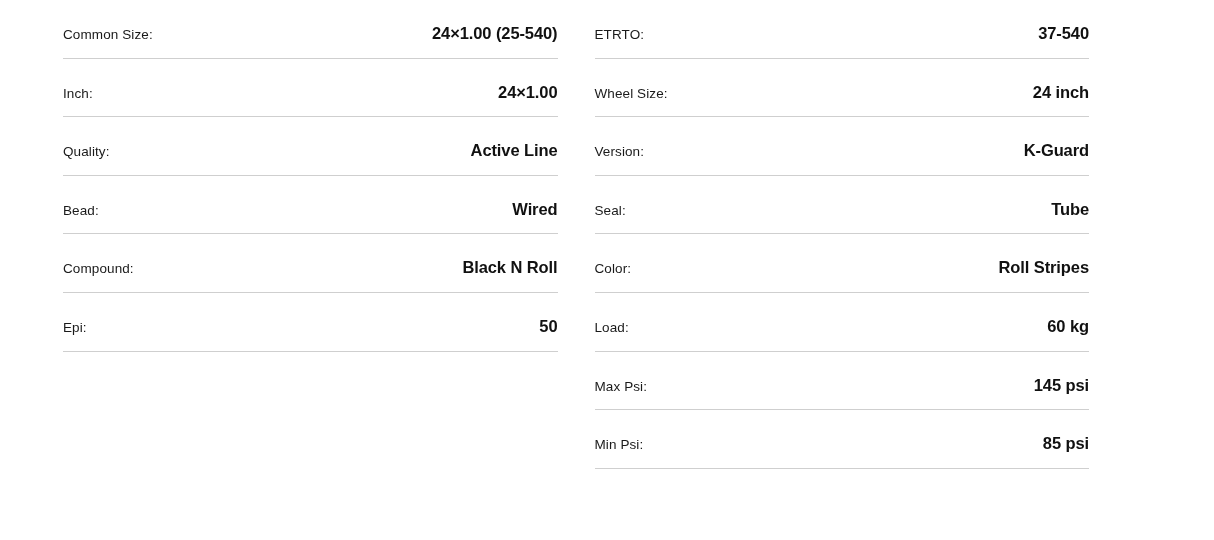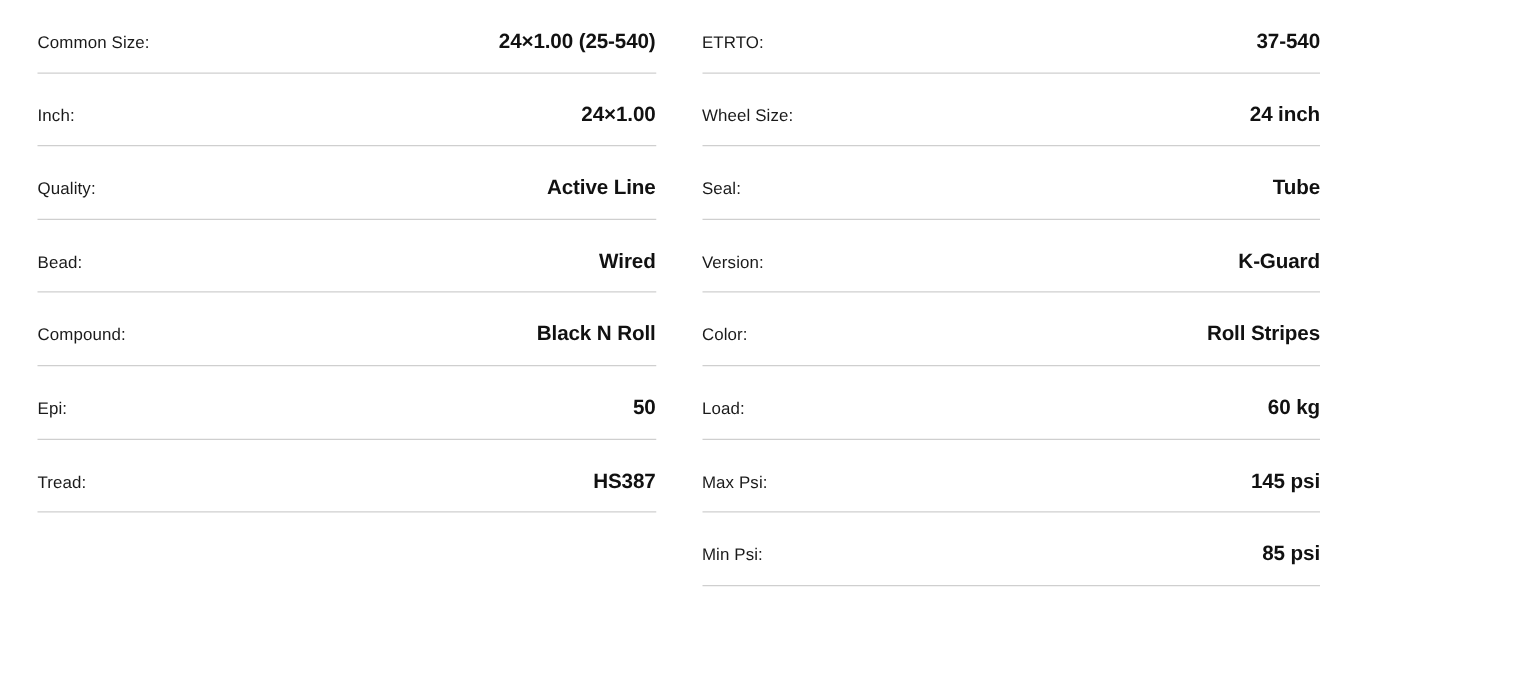--- a/index.html
+++ b/index.html
@@ -13,20 +13,21 @@
     font-family: "Liberation Sans", sans-serif;
     color: #1a1a1a;
     overflow: hidden;
   }
   .spec-sheet {
     display: flex;
     width: 1086px;
     box-sizing: border-box;
     padding: 0 30px;
     gap: 37px;
+    margin-left: 33px;
   }
   .spec-column {
     flex: 1 1 0;
     min-width: 0;
   }
   .spec-row {
     display: flex;
     align-items: baseline;
     justify-content: space-between;
     border-bottom: 1px solid #cfcfcf;
@@ -88,47 +89,43 @@
       <span class="spec-value">Black N Roll</span>
     </div>
 
     <div class="spec-row">
       <span class="spec-label">Epi:</span>
       <span class="spec-value">50</span>
     </div>
 
 
 
-    <div class="spec-row">
-      <span class="spec-label">Tread:</span>
-      <span class="spec-value">HS387</span>
-    </div>
 
   </div>
 
   <div class="spec-column">
 
     <div class="spec-row">
       <span class="spec-label">ETRTO:</span>
       <span class="spec-value">37-540</span>
     </div>
 
     <div class="spec-row">
       <span class="spec-label">Wheel Size:</span>
       <span class="spec-value">24 inch</span>
     </div>
 
     <div class="spec-row">
-      <span class="spec-label">Seal:</span>
-      <span class="spec-value">Tube</span>
+      <span class="spec-label">Version:</span>
+      <span class="spec-value">K-Guard</span>
     </div>
 
     <div class="spec-row">
-      <span class="spec-label">Version:</span>
-      <span class="spec-value">K-Guard</span>
+      <span class="spec-label">Seal:</span>
+      <span class="spec-value">Tube</span>
     </div>
 
     <div class="spec-row">
       <span class="spec-label">Color:</span>
       <span class="spec-value">Roll Stripes</span>
     </div>
 
     <div class="spec-row">
       <span class="spec-label">Load:</span>
       <span class="spec-value">60 kg</span>

